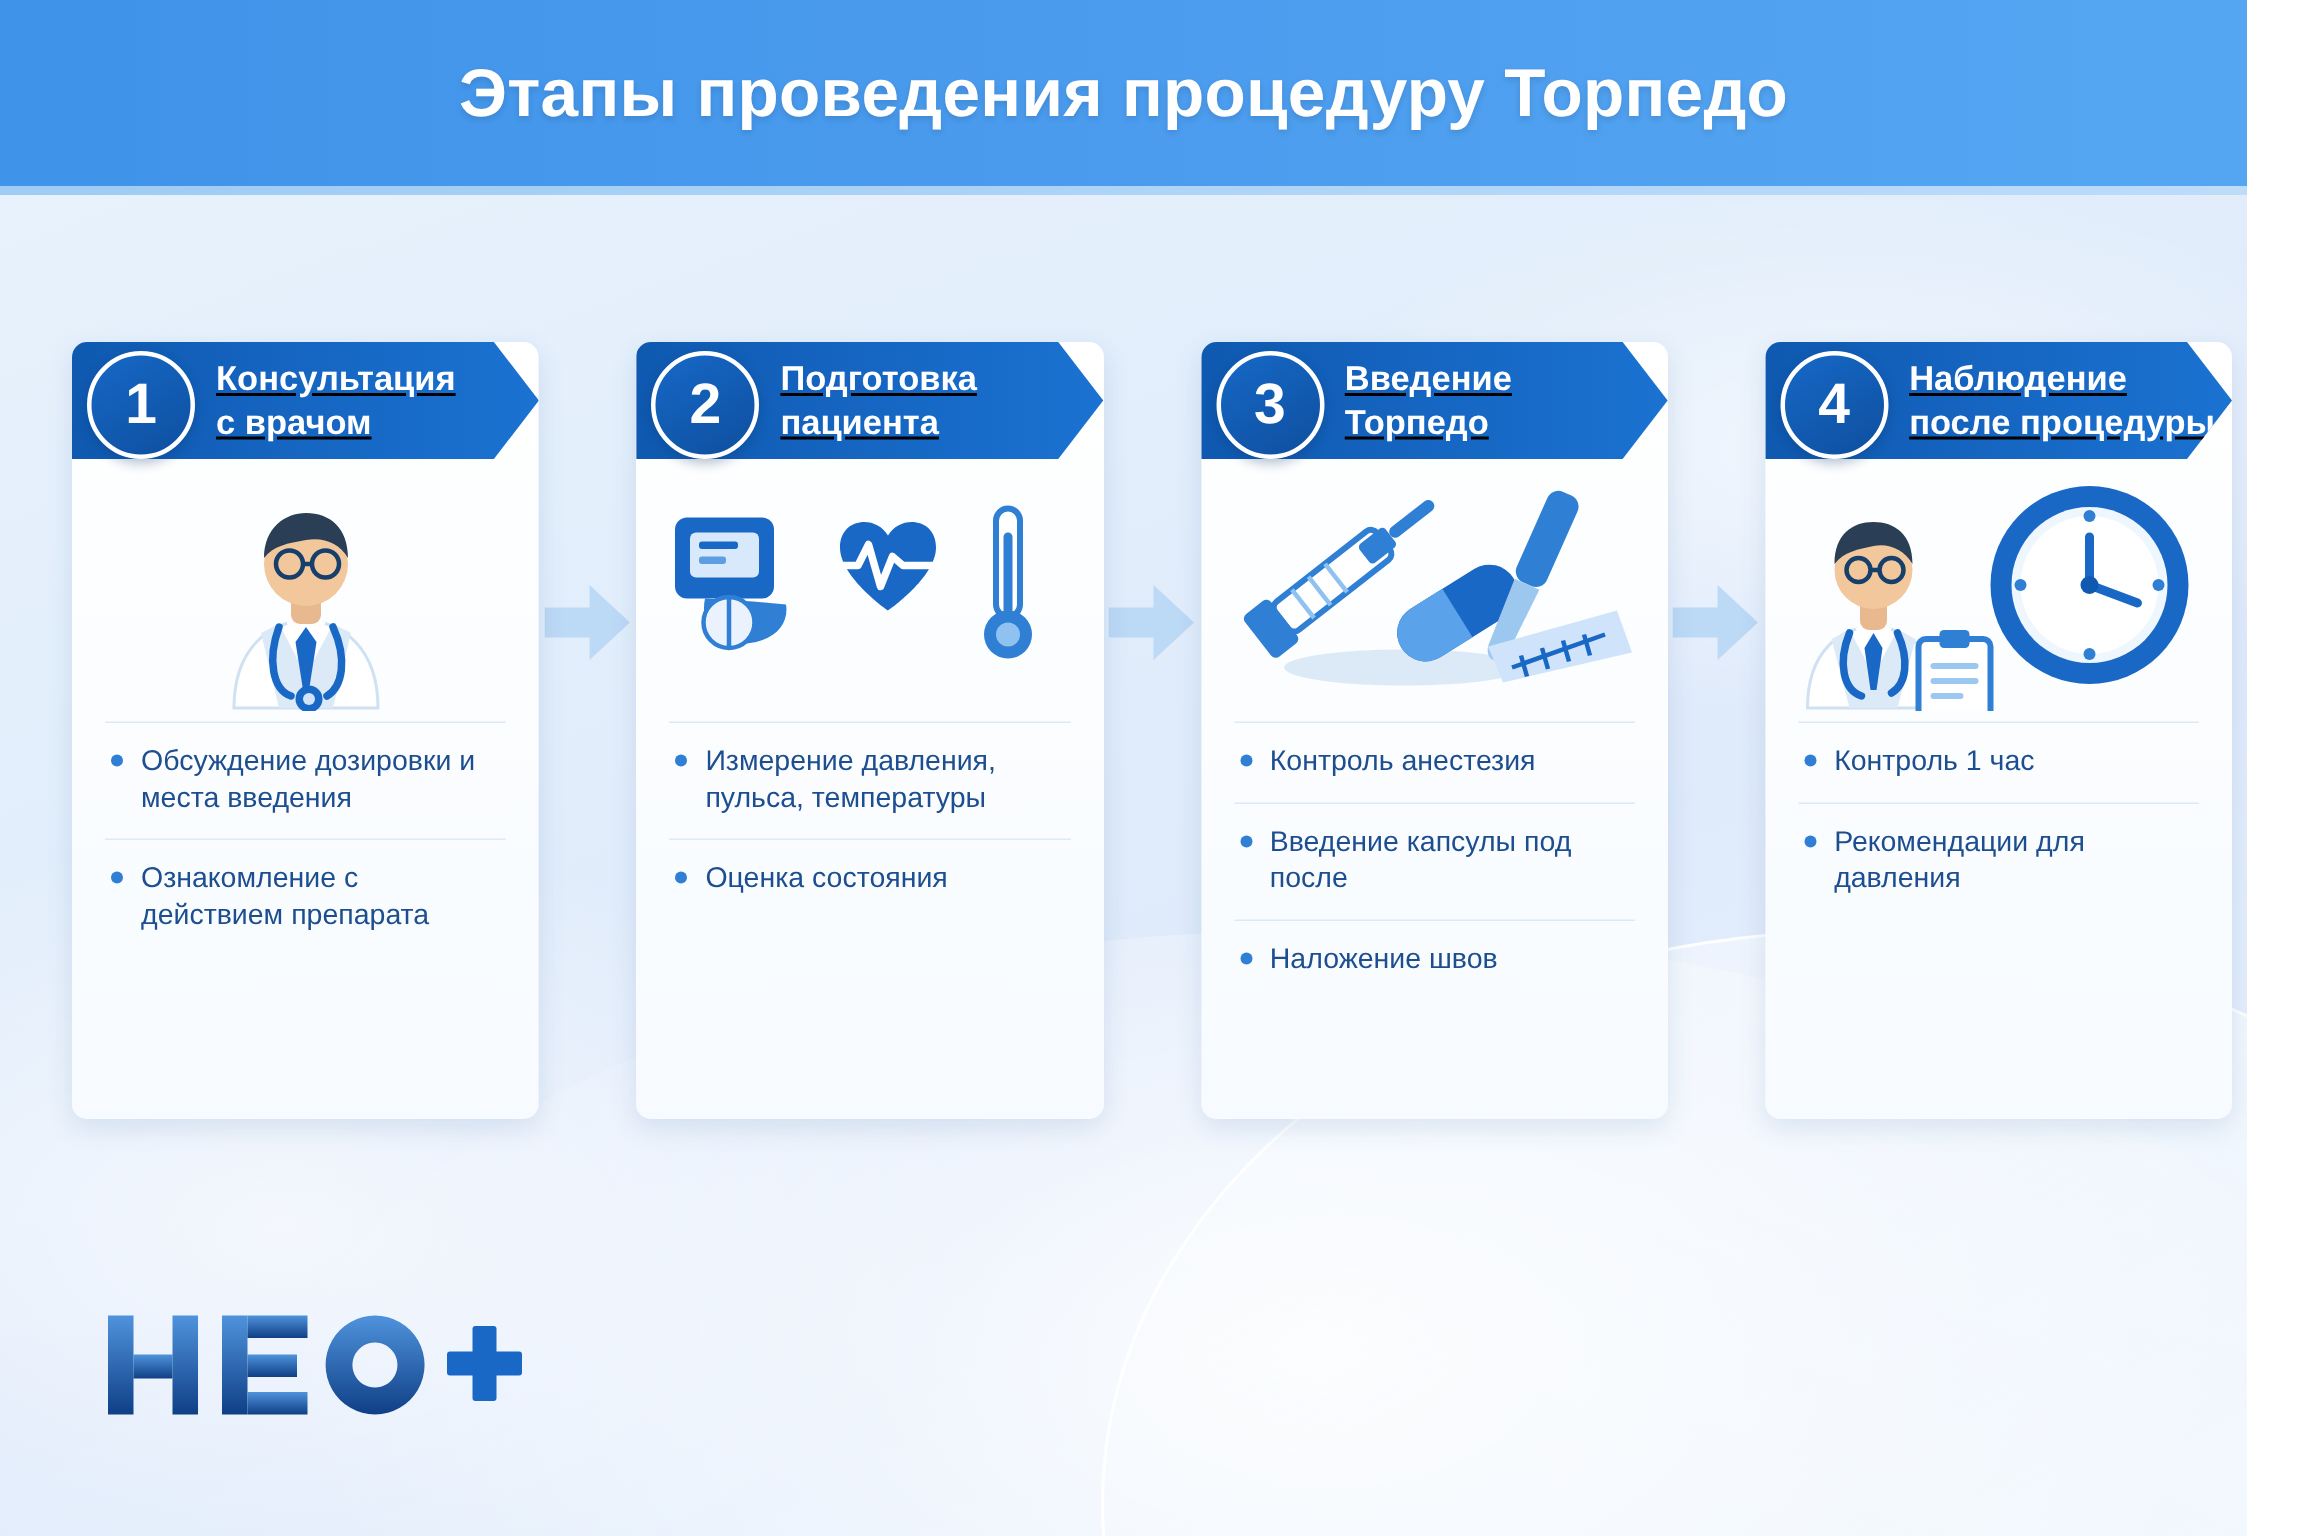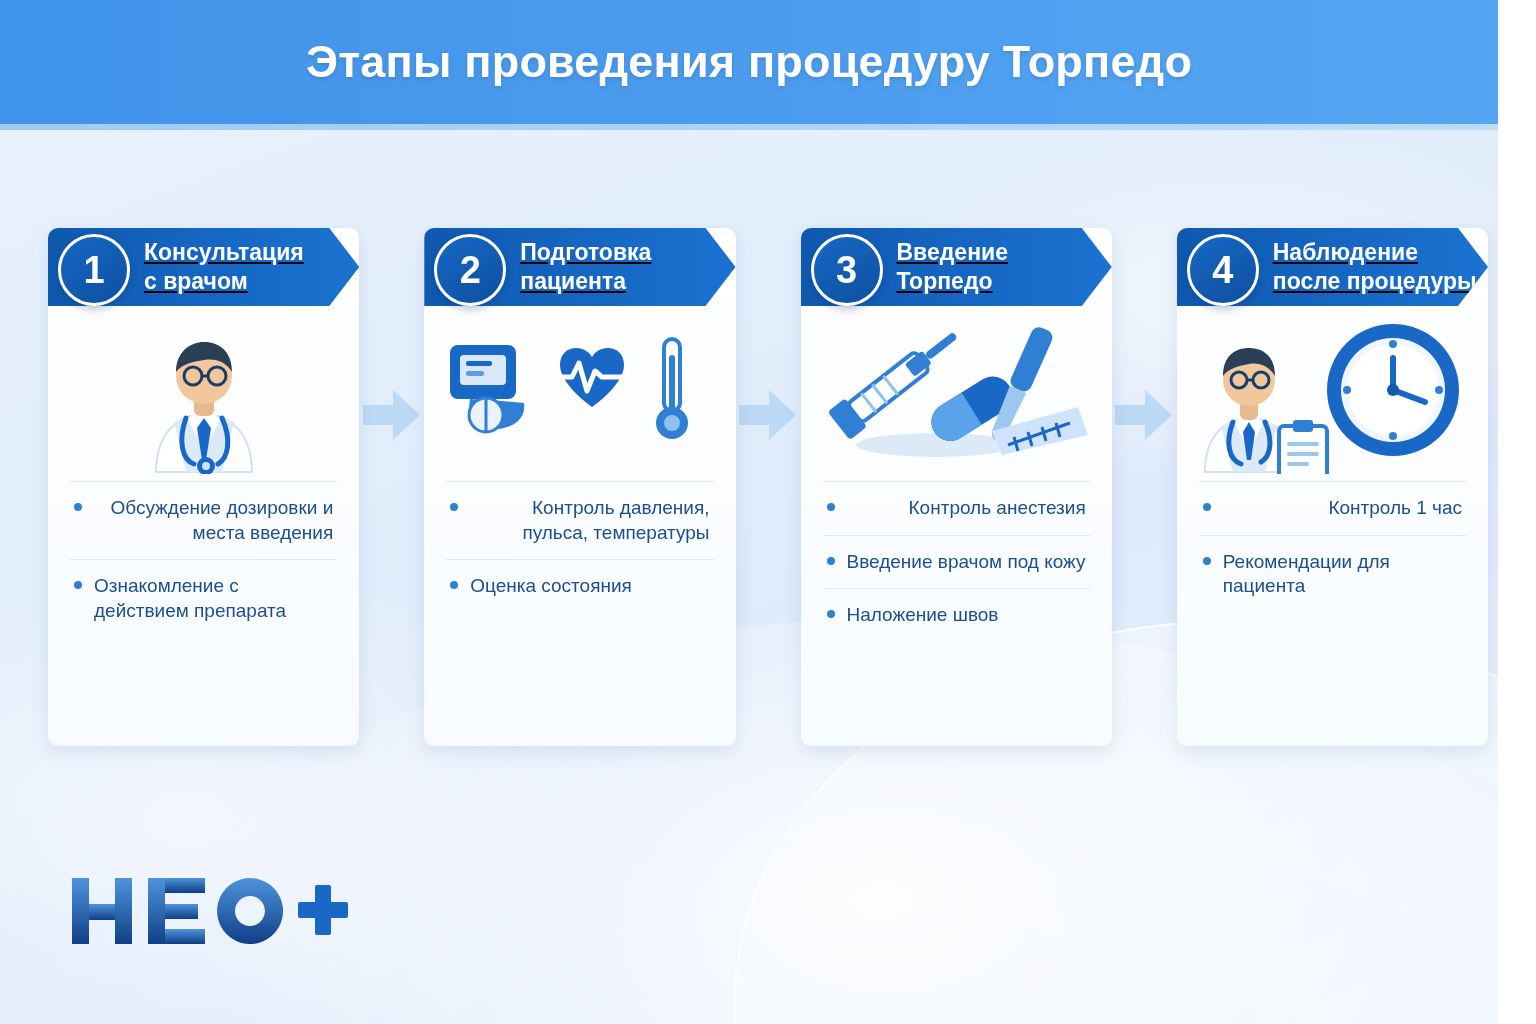--- a/index.html
+++ b/index.html
@@ -155,21 +155,20 @@
   .bullets li {
     position: relative;
     padding: 14px 4px 14px 24px;
     font-size: 19px;
     color: #1d4e8f;
     line-height: 1.3;
     border-top: 1px solid #dde9f5;
   }
   .bullets li:first-child {
     border-top: 1px solid #dde9f5;
-    text-align: right;
   }
   .bullets li::before {
     content: "";
     position: absolute;
     left: 4px;
     top: 21px;
     width: 8px;
     height: 8px;
     border-radius: 50%;
     background: #2f7fd4;
@@ -277,21 +276,21 @@
           <polyline points="118,58 132,58 139,44 147,72 155,52 162,58 186,58" fill="none" stroke="#ffffff" stroke-width="5" stroke-linejoin="round" stroke-linecap="round"></polyline>
 
           <rect x="224" y="20" width="16" height="72" rx="8" fill="#ffffff" stroke="#2f7fd4" stroke-width="4"></rect>
           <rect x="229" y="36" width="6" height="56" rx="3" fill="#2f7fd4"></rect>
           <circle cx="232" cy="104" r="16" fill="#2f7fd4"></circle>
           <circle cx="232" cy="104" r="8" fill="#8fc2f0"></circle>
         </svg>
       </div>
 
       <ul class="bullets">
-        <li>Контроль давления, пульса, температуры</li>
+        <li>Измерение давления, пульса, температуры</li>
         <li>Оценка состояния</li>
       </ul>
     </div>
 
     <div class="arrow">
       <svg width="58" height="54" viewBox="0 0 58 54">
         <path d="M0 17 H30 V2 L57 27 L30 52 V37 H0 Z" fill="#bcd9f6"></path>
       </svg>
     </div>
 
@@ -327,21 +326,21 @@
           </g>
 
           <path d="M176 112 L262 88 L272 116 L186 136 Z" fill="#cfe4fa"></path>
           <path d="M192 126 L254 104" stroke="#1a68c6" stroke-width="3"></path>
           <path d="M198 118 L202 132 M212 113 L216 127 M226 108 L230 122 M240 104 L244 118" stroke="#1a68c6" stroke-width="3"></path>
         </svg>
       </div>
 
       <ul class="bullets">
         <li>Контроль анестезия</li>
-        <li>Введение врачом под кожу</li>
+        <li>Введение капсулы под после</li>
         <li>Наложение швов</li>
       </ul>
     </div>
 
     <div class="arrow">
       <svg width="58" height="54" viewBox="0 0 58 54">
         <path d="M0 17 H30 V2 L57 27 L30 52 V37 H0 Z" fill="#bcd9f6"></path>
       </svg>
     </div>
 
@@ -382,21 +381,21 @@
           <circle cx="206" cy="122" r="4" fill="#2f7fd4"></circle>
           <circle cx="160" cy="76" r="4" fill="#2f7fd4"></circle>
           <line x1="206" y1="76" x2="206" y2="44" stroke="#1a68c6" stroke-width="6" stroke-linecap="round"></line>
           <line x1="206" y1="76" x2="238" y2="88" stroke="#1a68c6" stroke-width="6" stroke-linecap="round"></line>
           <circle cx="206" cy="76" r="6" fill="#0f59b0"></circle>
         </svg>
       </div>
 
       <ul class="bullets">
         <li>Контроль 1 час</li>
-        <li>Рекомендации для пациента</li>
+        <li>Рекомендации для давления</li>
       </ul>
     </div>
 
   </div>
 
   <div class="logo">
     <svg width="280" height="80" viewBox="0 0 280 80">
       <defs>
         <linearGradient id="lg" x1="0" y1="0" x2="0" y2="1">
           <stop offset="0%" stop-color="#4f93dc"></stop>

